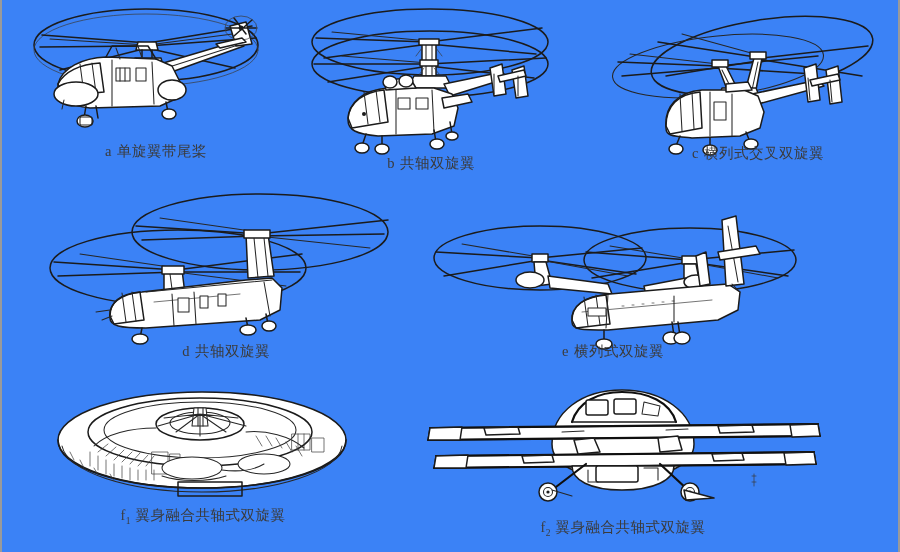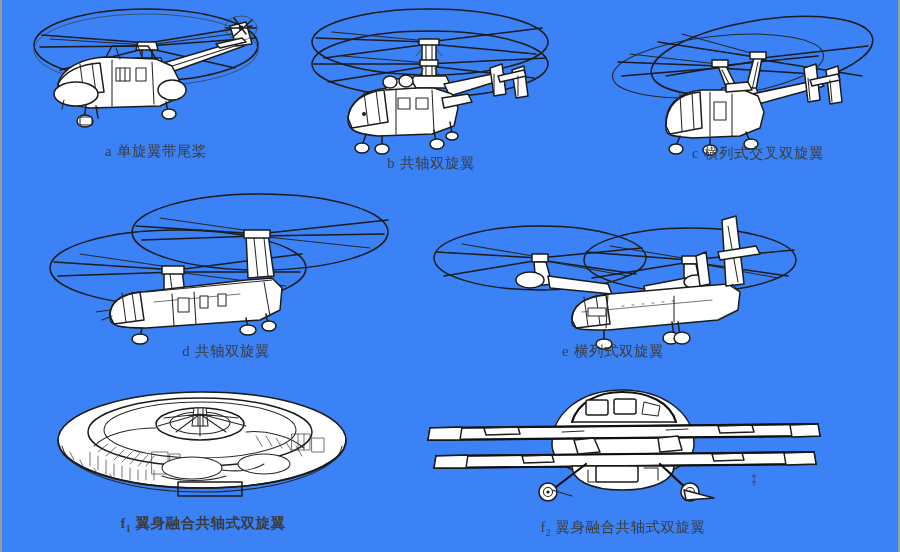--- a/index.html
+++ b/index.html
@@ -68,21 +68,21 @@
   #panel-b .caption { top: 152px; }
   #panel-c { left: 620px; top: 4px;   width: 272px; }
   #panel-c .caption { top: 140px; font-family: Liberation Serif, serif; }
 
   #panel-d { left: 48px;  top: 192px; width: 352px; }
   #panel-d .caption { top: 150px; }
   #panel-e { left: 420px; top: 200px; width: 382px; }
   #panel-e .caption { top: 142px; }
 
   #panel-f1 { left: 48px;  top: 382px; width: 306px; }
-  #panel-f1 .caption { top: 132px; font-weight: bold; }
+  #panel-f1 .caption { top: 124px; }
   #panel-f2 { left: 420px; top: 378px; width: 402px; }
   #panel-f2 .caption { top: 140px; }
 
   .ln   { fill: none; stroke: #1b1b1b; stroke-width: 1.5; stroke-linejoin: round; stroke-linecap: round; }
   .ln-t { fill: none; stroke: #262626; stroke-width: 1.05; stroke-linejoin: round; stroke-linecap: round; }
   .ln-f { fill: none; stroke: #3a3a3a; stroke-width: 0.7;  stroke-linejoin: round; stroke-linecap: round; }
   .ln-b { fill: none; stroke: #0f0f0f; stroke-width: 2.2;  stroke-linejoin: round; stroke-linecap: round; }
   .fillw { fill: #ffffff; stroke: #1b1b1b; stroke-width: 1.5; stroke-linejoin: round; }
   .fillw-t { fill: #ffffff; stroke: #262626; stroke-width: 1.05; stroke-linejoin: round; }
   .fillk { fill: #1b1b1b; stroke: none; }

